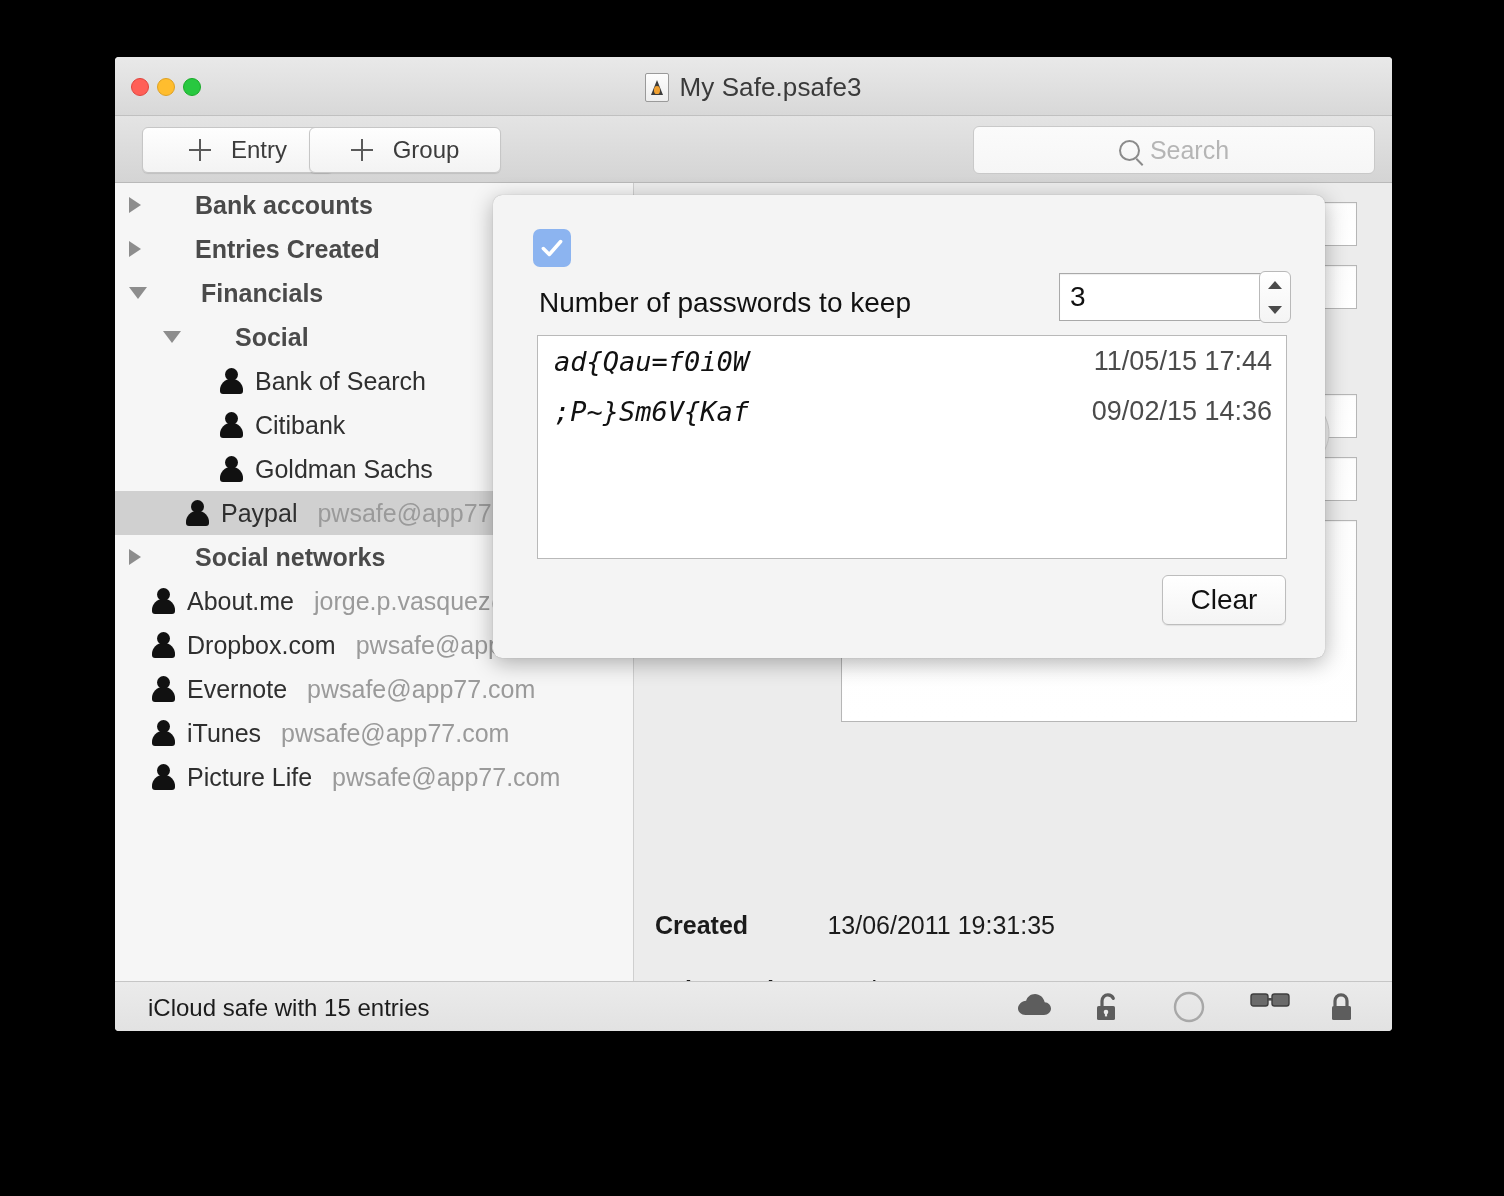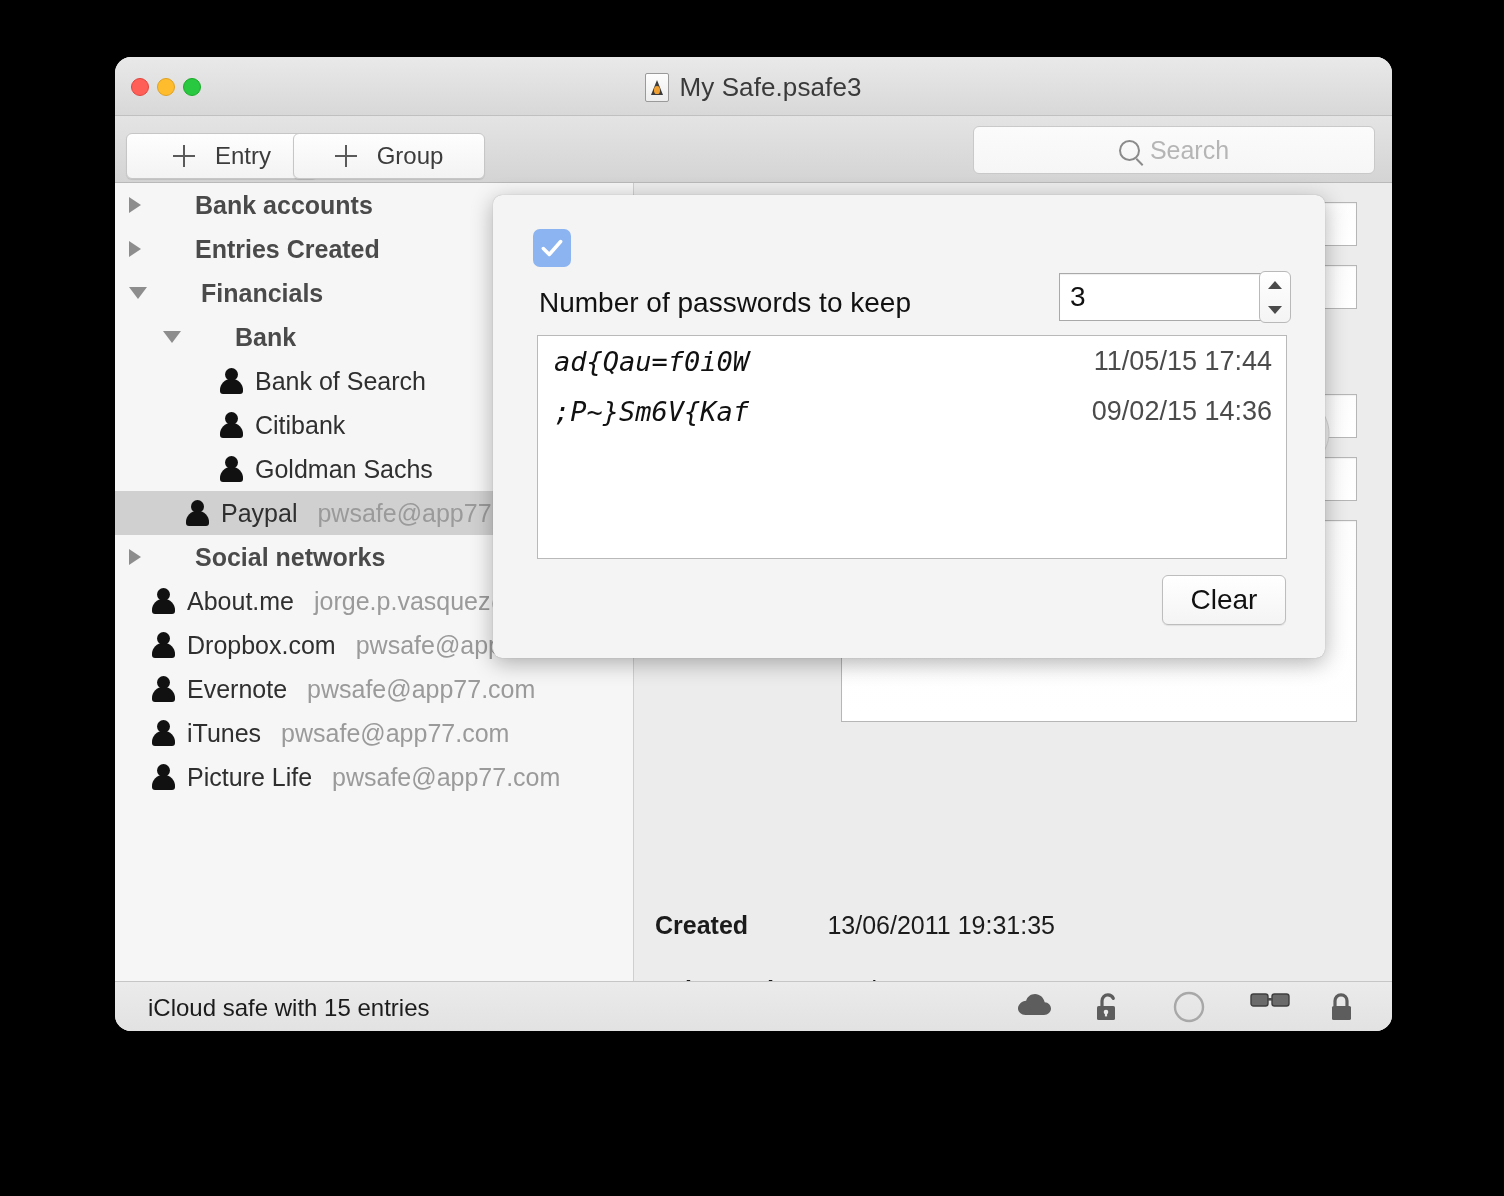--- a/index.html
+++ b/index.html
@@ -11,21 +11,21 @@
     -webkit-font-smoothing: antialiased;
   }
   .stage { position: relative; width: 1504px; height: 1196px; background:#000; }
 
   
   .window {
     position: absolute;
     left: 115px; top: 57px;
     width: 1277px; height: 974px;
     background: #ececec;
-    border-radius: 16px;
+    border-radius: 4px;
     box-shadow: 0 6px 26px rgba(0,0,0,0.55);
     overflow: hidden;
   }
 
   
   .titlebar {
     position: relative;
     height: 58px;
     background: linear-gradient(to bottom, #e9e9e9 0%, #d8d8d8 100%);
     border-bottom: 1px solid #c0c0c0;
@@ -58,26 +58,26 @@
   }
   .window-title { font-size: 26px; color: #3a3a3a; letter-spacing: 0.1px; }
 
   
   .toolbar {
     position: relative; height: 66px;
     background: linear-gradient(to bottom,#e4e4e4 0%, #d4d4d4 100%);
     border-bottom: 1px solid #b9b9b9;
   }
   .tb-btn {
-    position: absolute; top: 17px; height: 44px;
+    position: absolute; top: 11px; height: 44px;
     display: flex; align-items: center; justify-content: center; gap: 20px;
     background: linear-gradient(to bottom,#fefefe,#f3f3f3);
     border: 1px solid #c6c6c6; border-radius: 6px;
     box-shadow: 0 1px 1px rgba(0,0,0,0.10);
-    font-size: 24px; color: #3c3c3c; padding: 0 18px;
+    font-size: 24px; color: #3c3c3c; padding: 0 18px; margin-left: 16px;
   }
   #btn-entry { left: 11px; width: 154px; }
   #btn-group { left: 178px; width: 154px; }
   .plus {
     display:inline-block; width: 22px; height: 22px; position: relative; flex: none;
   }
   .plus::before, .plus::after {
     content:''; position:absolute; background:#5a5a5a;
   }
   .plus::before { left: 0; top: 10px; width: 22px; height: 2px; }
@@ -291,21 +291,21 @@
             <span class="icon-group"><span class="h2"></span><span class="b2"></span><span class="h1"></span><span class="b1"></span></span>
             <span style="display:inline-block;width:10px;flex:none"></span>
             <span class="row-label grouplbl">Financials</span>
           </div>
           <div class="row">
             <span style="display:inline-block;width:48px;flex:none"></span>
             <span class="disc open"></span>
             <span style="display:inline-block;width:10px;flex:none"></span>
             <span class="icon-group"><span class="h2"></span><span class="b2"></span><span class="h1"></span><span class="b1"></span></span>
             <span style="display:inline-block;width:10px;flex:none"></span>
-            <span class="row-label grouplbl">Bank</span>
+            <span class="row-label grouplbl">Social</span>
           </div>
           <div class="row">
             <span style="display:inline-block;width:82px;flex:none"></span>
             <span class="disc blank"></span>
             <span style="display:inline-block;width:10px;flex:none"></span>
             <span class="icon-user">
               <span class="uh"></span>
               <span class="ub"></span>
             </span>
             <span style="display:inline-block;width:10px;flex:none"></span>

